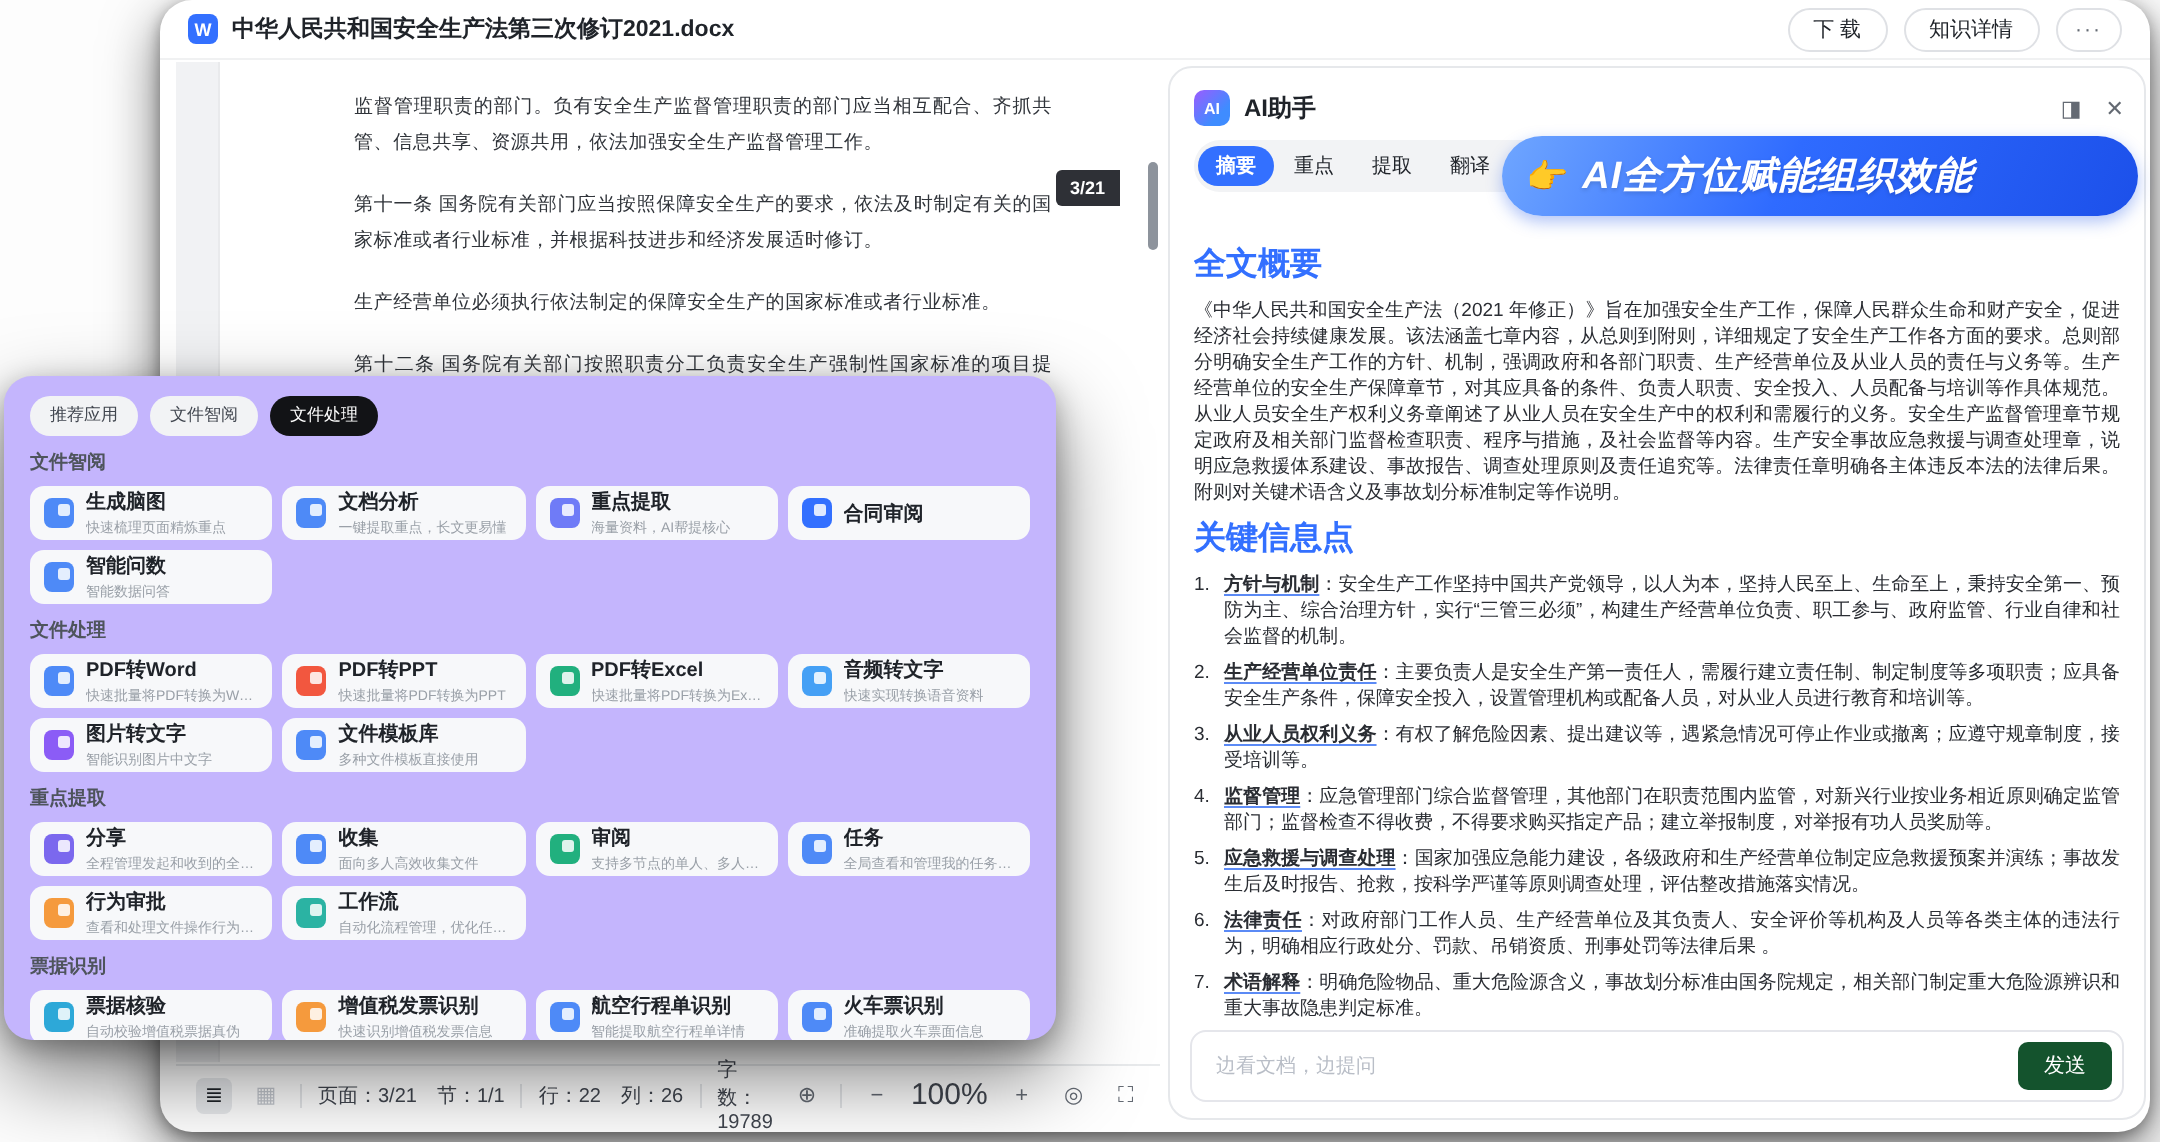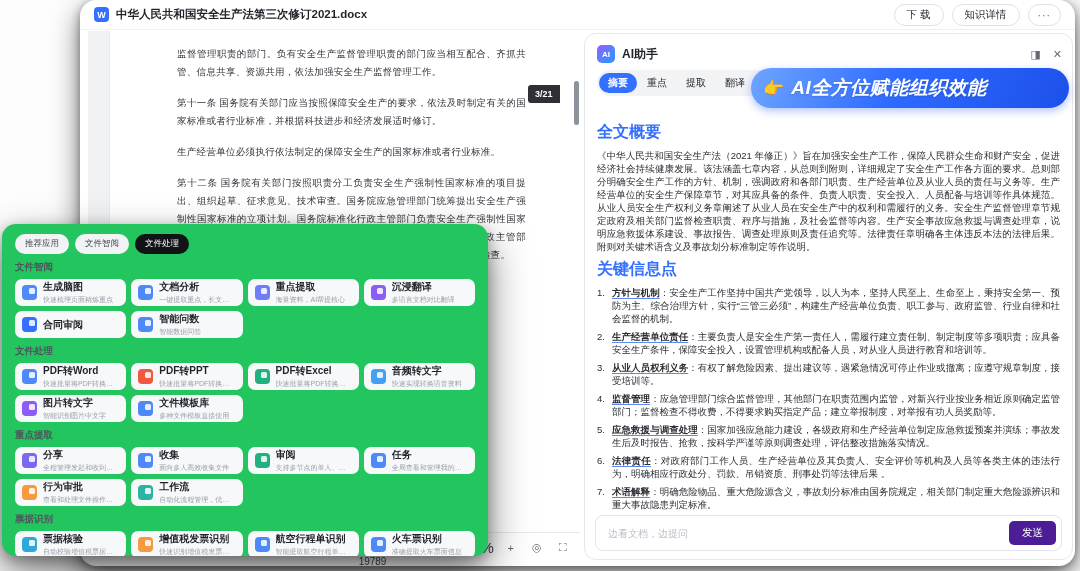--- a/index.html
+++ b/index.html
@@ -68,26 +68,26 @@
   .ai-summary{font-size:9.5px;line-height:13px;color:#2a2d33;text-align:justify;}
   .kp{position:relative;padding-left:15px;font-size:9.5px;line-height:13px;color:#2a2d33;
     text-align:justify;margin-bottom:5px;}
   .kp-num{position:absolute;left:0;top:0;color:#2a2d33;}
   .kp-term{font-weight:700;text-decoration:underline;text-underline-offset:2px;text-decoration-color:#5b8af5;}
   .ai-inputbar{position:absolute;left:10px;right:10px;bottom:8px;height:36px;border:1px solid #e5e6eb;
     border-radius:8px;display:flex;align-items:center;padding:0 5px 0 10px;background:#fff;}
   .ai-input{flex:1;border:none;outline:none;font-size:10px;color:#1f2329;background:transparent;
     font-family:inherit;}
   .ai-input::placeholder{color:#b9bec7;}
-  .send-btn{height:24px;padding:0 13px;background:#4c1d95;color:#fff;font-size:10.5px;border:none;
+  .send-btn{height:24px;padding:0 13px;background:#14532d;color:#fff;font-size:10.5px;border:none;
     border-radius:5px;cursor:pointer;display:flex;align-items:center;font-family:inherit;}
 
   
-  .popup{position:absolute;left:2px;top:188px;width:486px;height:332px;background:#22c55e;border-radius:14px;
-    box-shadow:0 18px 42px rgba(0,0,0,.5),0 4px 14px rgba(0,0,0,.3);z-index:5;padding:10px 13px;overflow:hidden;margin-top:36px;}
+  .popup{position:absolute;left:2px;top:188px;width:526px;height:332px;background:#c4b5fd;border-radius:14px;
+    box-shadow:0 18px 42px rgba(0,0,0,.5),0 4px 14px rgba(0,0,0,.3);z-index:5;padding:10px 13px;overflow:hidden;}
   .popup-tabs{display:flex;gap:6px;margin-bottom:4px;}
   .popup-tab{font-size:8.5px;color:#41464f;background:#f2f3f5;border-radius:10px;padding:4px 10px;
     cursor:pointer;white-space:nowrap;}
   .popup-tab.active{background:#121316;color:#fff;}
   .section-title{font-size:9.5px;font-weight:700;color:#4e545c;margin:7px 0 5px 0;}
   .tool-grid{display:grid;grid-template-columns:repeat(4,1fr);gap:5px;}
   .tool-card{background:#f7f8fa;border-radius:7px;height:27px;display:flex;align-items:center;
     gap:6px;padding:0 7px;cursor:pointer;overflow:hidden;}
   .tool-icon{width:15px;height:15px;border-radius:4px;background:var(--c,#4e8af7);position:relative;flex:none;}
   .tool-icon::after{content:"";position:absolute;right:2.5px;top:2.5px;width:6px;height:6px;
@@ -260,27 +260,20 @@
           </div>
 
           <div class="tool-card">
             <span class="tool-icon" style="--c: #6f7bf7;"></span>
             <span class="tool-meta">
               <span class="tool-label">重点提取</span>
               <span class="tool-desc">海量资料，AI帮提核心</span>
             </span>
           </div>
 
-          <div class="tool-card">
-            <span class="tool-icon" style="--c: #8b5cf6;"></span>
-            <span class="tool-meta">
-              <span class="tool-label">沉浸翻译</span>
-              <span class="tool-desc">多语言文档对比翻译</span>
-            </span>
-          </div>
 
           <div class="tool-card">
             <span class="tool-icon" style="--c: #3370ff;"></span>
             <span class="tool-meta">
               <span class="tool-label">合同审阅</span>
 
             </span>
           </div>
 
           <div class="tool-card">

